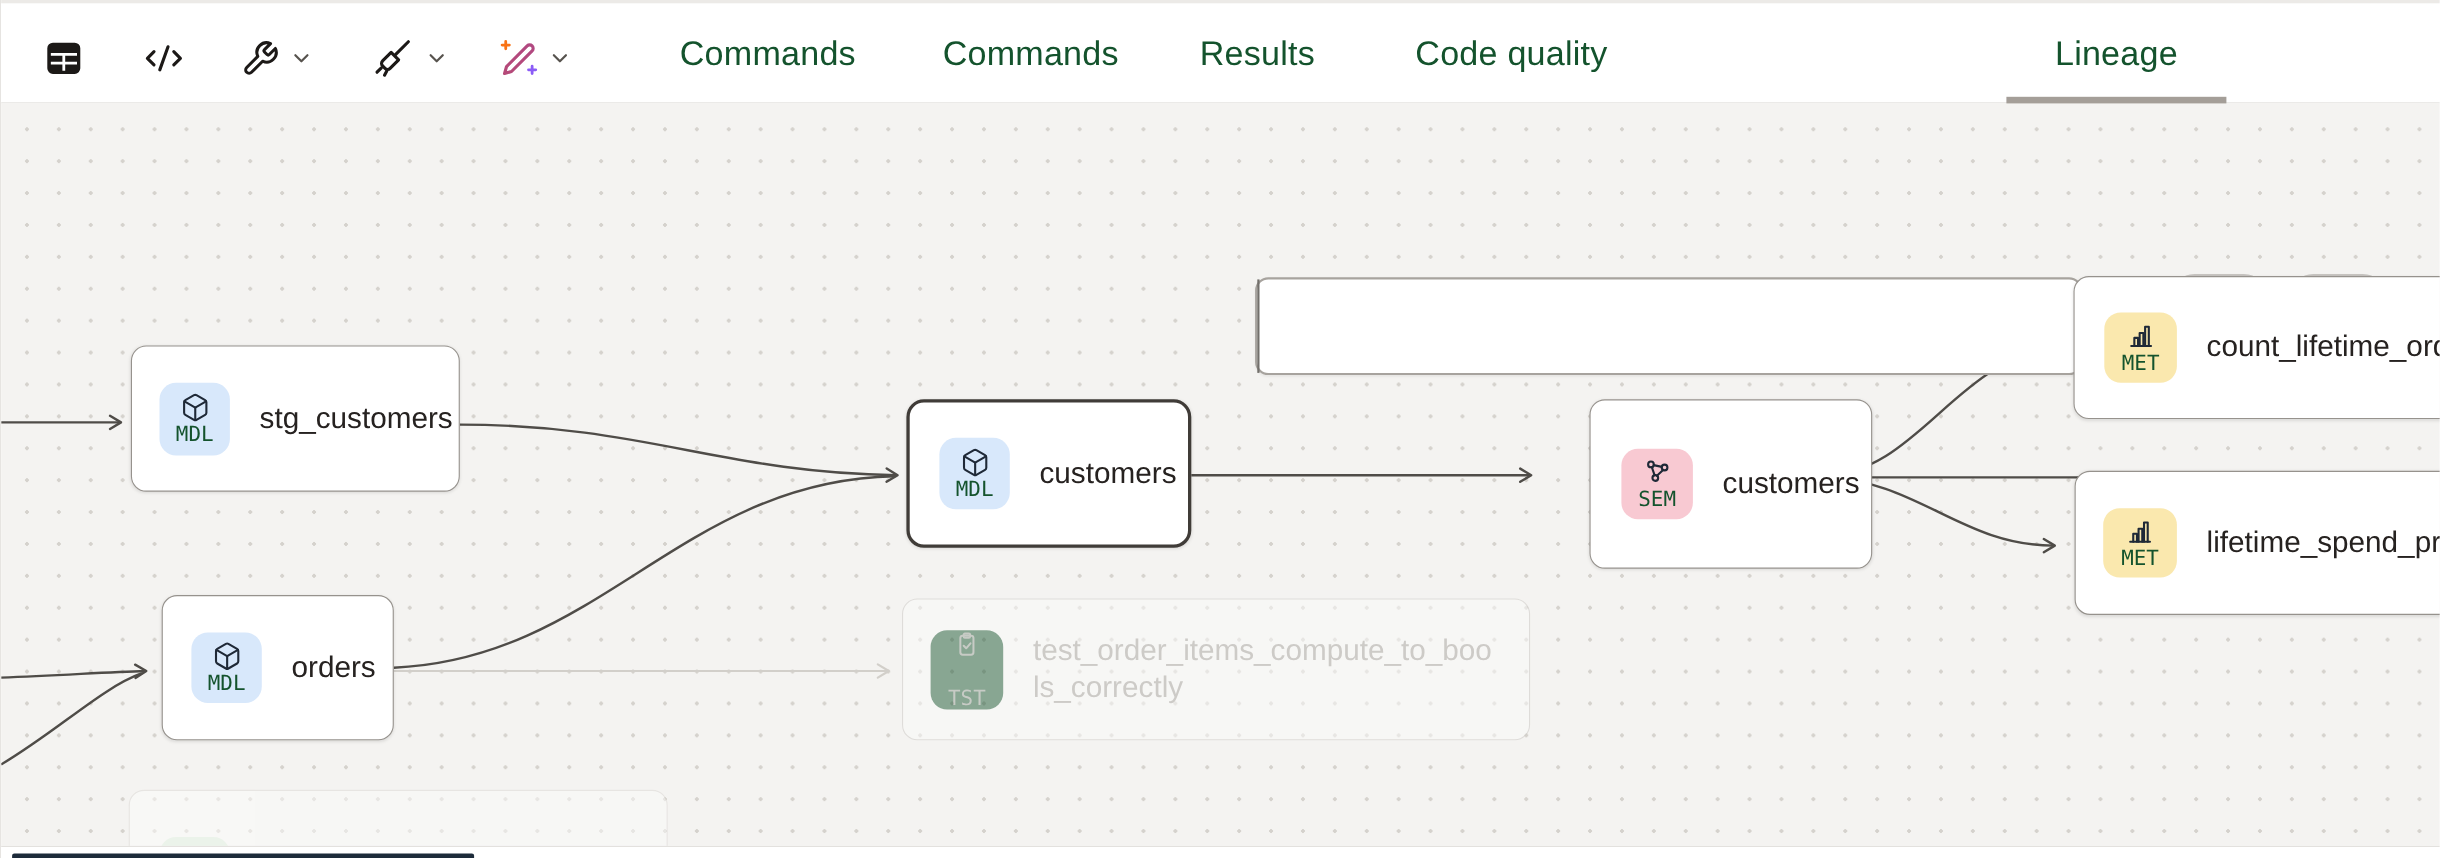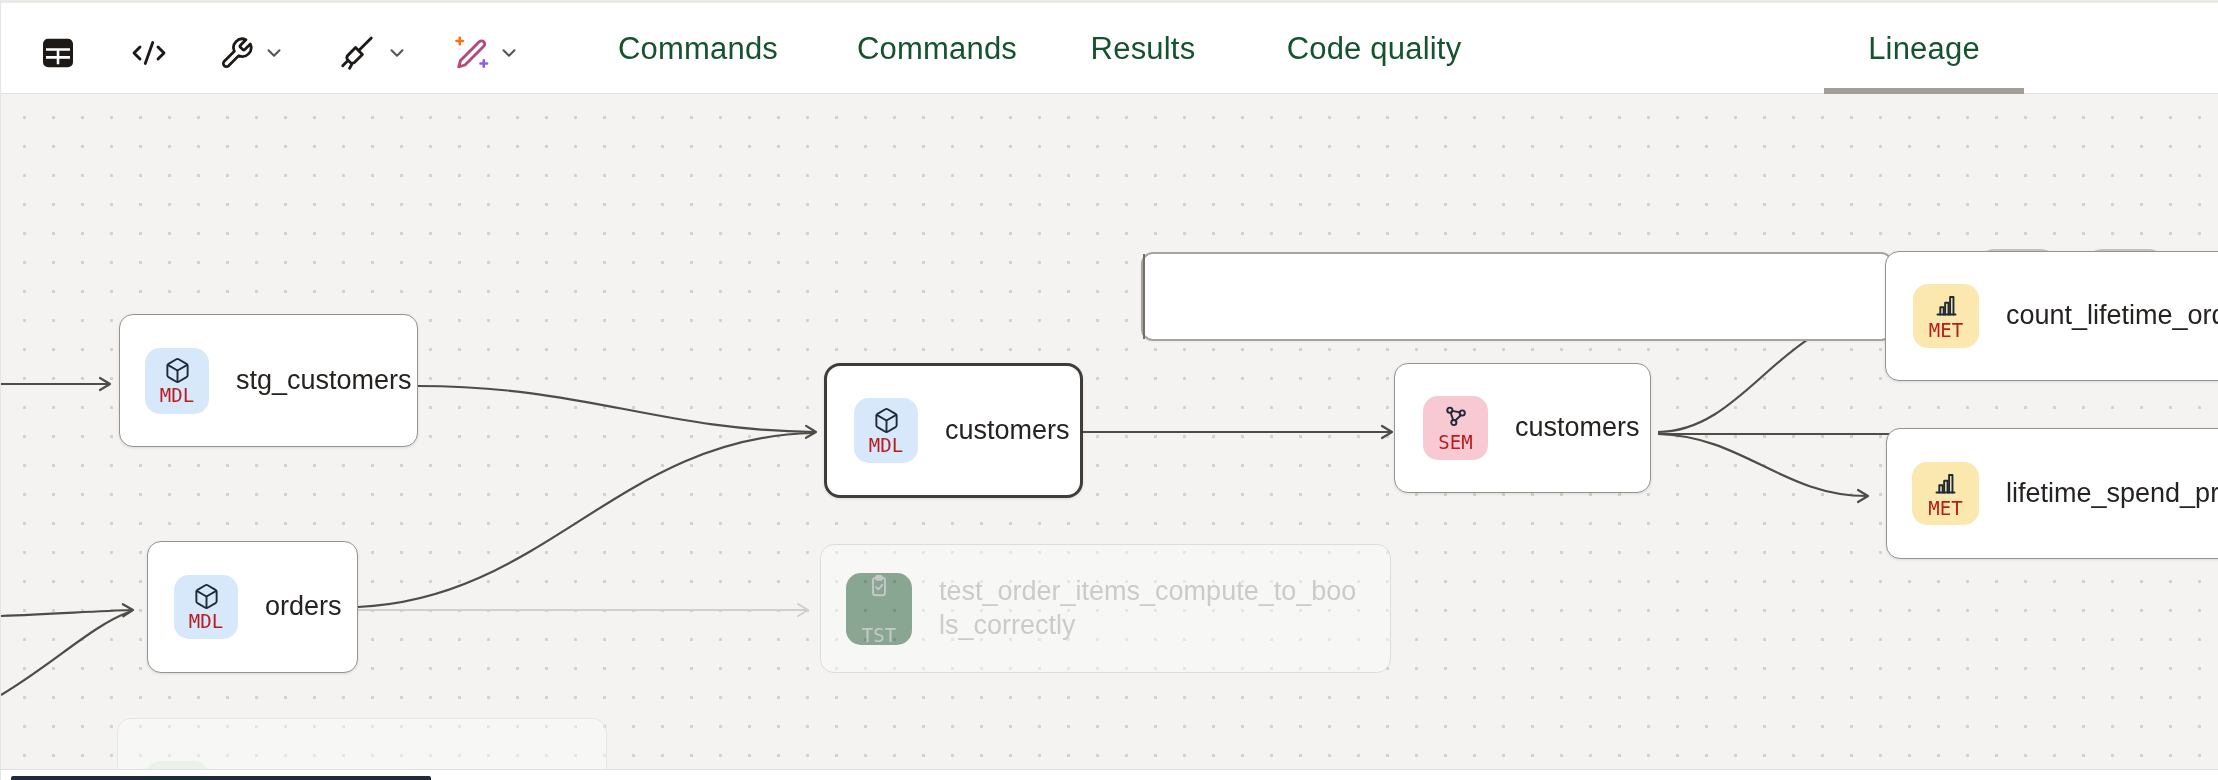--- a/index.html
+++ b/index.html
@@ -21,21 +21,21 @@
           background-image:radial-gradient(circle,#d5d2cd 1.6px,transparent 1.7px);
           background-size:29px 29px;background-position:9px 9px;}
   #edges{position:absolute;left:0;top:0;}
   
   .node{position:absolute;background:#ffffff;border:1.5px solid #96928d;border-radius:14px;
         box-shadow:0 1px 3px rgba(0,0,0,.10);box-sizing:border-box;
         display:flex;align-items:center;cursor:pointer;}
   .node.selected{border:3.5px solid #403c38;border-radius:16px;}
   .node.faded{opacity:.48;box-shadow:none;background:#fcfcfb;border-color:#c8c5c1;}
   .badge{border-radius:15px;display:flex;flex-direction:column;align-items:center;justify-content:center;
-         flex:0 0 auto;color:#b91c1c;}
+         flex:0 0 auto;color:#14532d;}
   .badge .bcode{font-family:"DejaVu Sans Mono",monospace;font-size:19px;font-weight:500;line-height:1;margin-top:2px;}
   .nlabel{font-size:27px;color:#262220;margin-left:27px;line-height:1.25;}
   .badge svg{display:block;}
   
   #query-box{position:absolute;left:1140px;top:158px;width:752px;height:89px;background:#fff;
              border:2px solid #a7a39e;border-radius:12px;box-sizing:border-box;display:flex;
              box-shadow:0 1px 2px rgba(0,0,0,.05);}
   #query-input{width:475px;border:none;outline:none;background:transparent;font-size:30px;color:#1b1917;
                padding:0 0 0 28px;font-family:"Liberation Sans",sans-serif;}
   #query-divider{width:2px;background:#73706c;height:100%;}
@@ -202,21 +202,21 @@
         <svg width="27" height="27" viewBox="0 0 24 24" fill="none" stroke="#1f2937" stroke-width="1.7" stroke-linecap="round" stroke-linejoin="round">
           <path d="M21 16.2V7.8a2 2 0 0 0-1-1.73l-7-4.04a2 2 0 0 0-2 0l-7 4.04a2 2 0 0 0-1 1.73v8.4a2 2 0 0 0 1 1.73l7 4.04a2 2 0 0 0 2 0l7-4.04a2 2 0 0 0 1-1.73Z"></path>
             <path d="m3.3 7 8.7 5 8.7-5"></path>
             <path d="M12 22V12"></path>
         </svg>
         <span class="bcode">MDL</span>
       </div>
       <span class="nlabel">customers</span>
     </div>
 
-    <div class="node" style="left:1393px;top:269px;width:257px;height:130px;">
+    <div class="node" style="left:1444px;top:269px;width:257px;height:154px;">
       <div class="badge" style="width:65px;height:64px;margin-left:28px;background:#f8c9d2;">
         <svg width="27" height="27" viewBox="0 0 24 24" fill="none" stroke="#1f2937" stroke-width="1.7" stroke-linecap="round" stroke-linejoin="round">
           <circle cx="7" cy="5.5" r="2.3"></circle>
             <circle cx="18" cy="8" r="2.3"></circle>
             <circle cx="10.5" cy="16.5" r="2.3"></circle>
           <path d="M9.2 6.1l6.6 1.4M16.8 10l-5 4.6M7.7 7.7l2.2 6.5"></path>
         </svg>
         <span class="bcode">SEM</span>
       </div>
       <span class="nlabel">customers</span>

